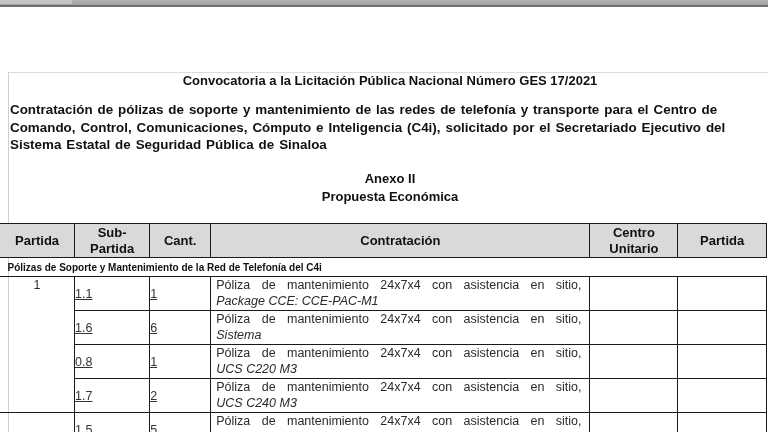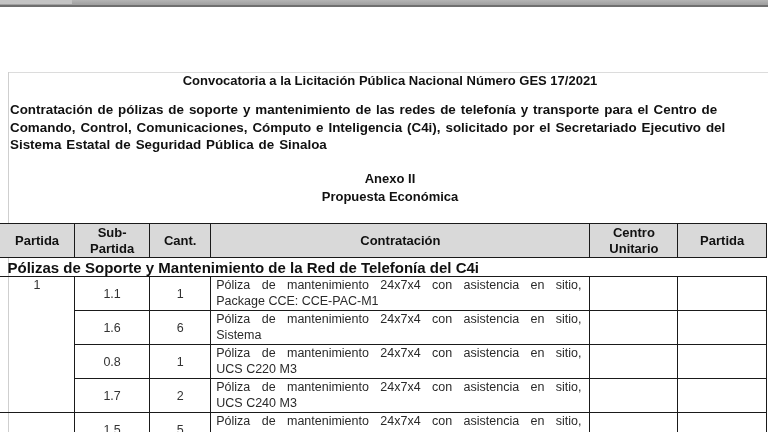--- a/index.html
+++ b/index.html
@@ -41,31 +41,31 @@
     font-size:12.5px;
   }
   table.budget th, table.budget td {
     border:1.5px solid #1a1a1a; padding:0; vertical-align:middle;
   }
   table.budget th {
     background:#d9d9d9; font-weight:bold; font-size:13px; line-height:16px; text-align:center;
     height:33px;
   }
   td.section {
-    font-weight:bold; font-size:15px; padding-left:8px !important; height:18px;
+    font-weight:bold; font-size:10px; padding-left:8px !important; height:18px;
     border-left:none !important; border-right:none !important;
   }
-  td.center { text-align:center; color:#333; }
+  td.center { text-align:left; color:#333;text-decoration:underline; }
   td.partida { text-align:center; vertical-align:top !important; color:#333; padding-top:1px !important; border-bottom:none !important;}
   td.desc {
     text-align:justify; text-align-last:left; padding:1px 8px 1px 5px !important;
     line-height:15.5px; color:#2a2a2a; font-size:12.5px; height:31px;
   }
   td.desc .l1 { display:block; text-align:justify; text-align-last:justify; }
-  td.desc .l2 { display:block; }
+  td.desc .l2 { display:block;font-style:italic; }
 </style>
 </head>
 <body>
 
 <div class="topbar">
     <div class="seg"></div>
   </div>
 <div class="page-edge"></div>
 <div class="page-leftline"></div>
 

